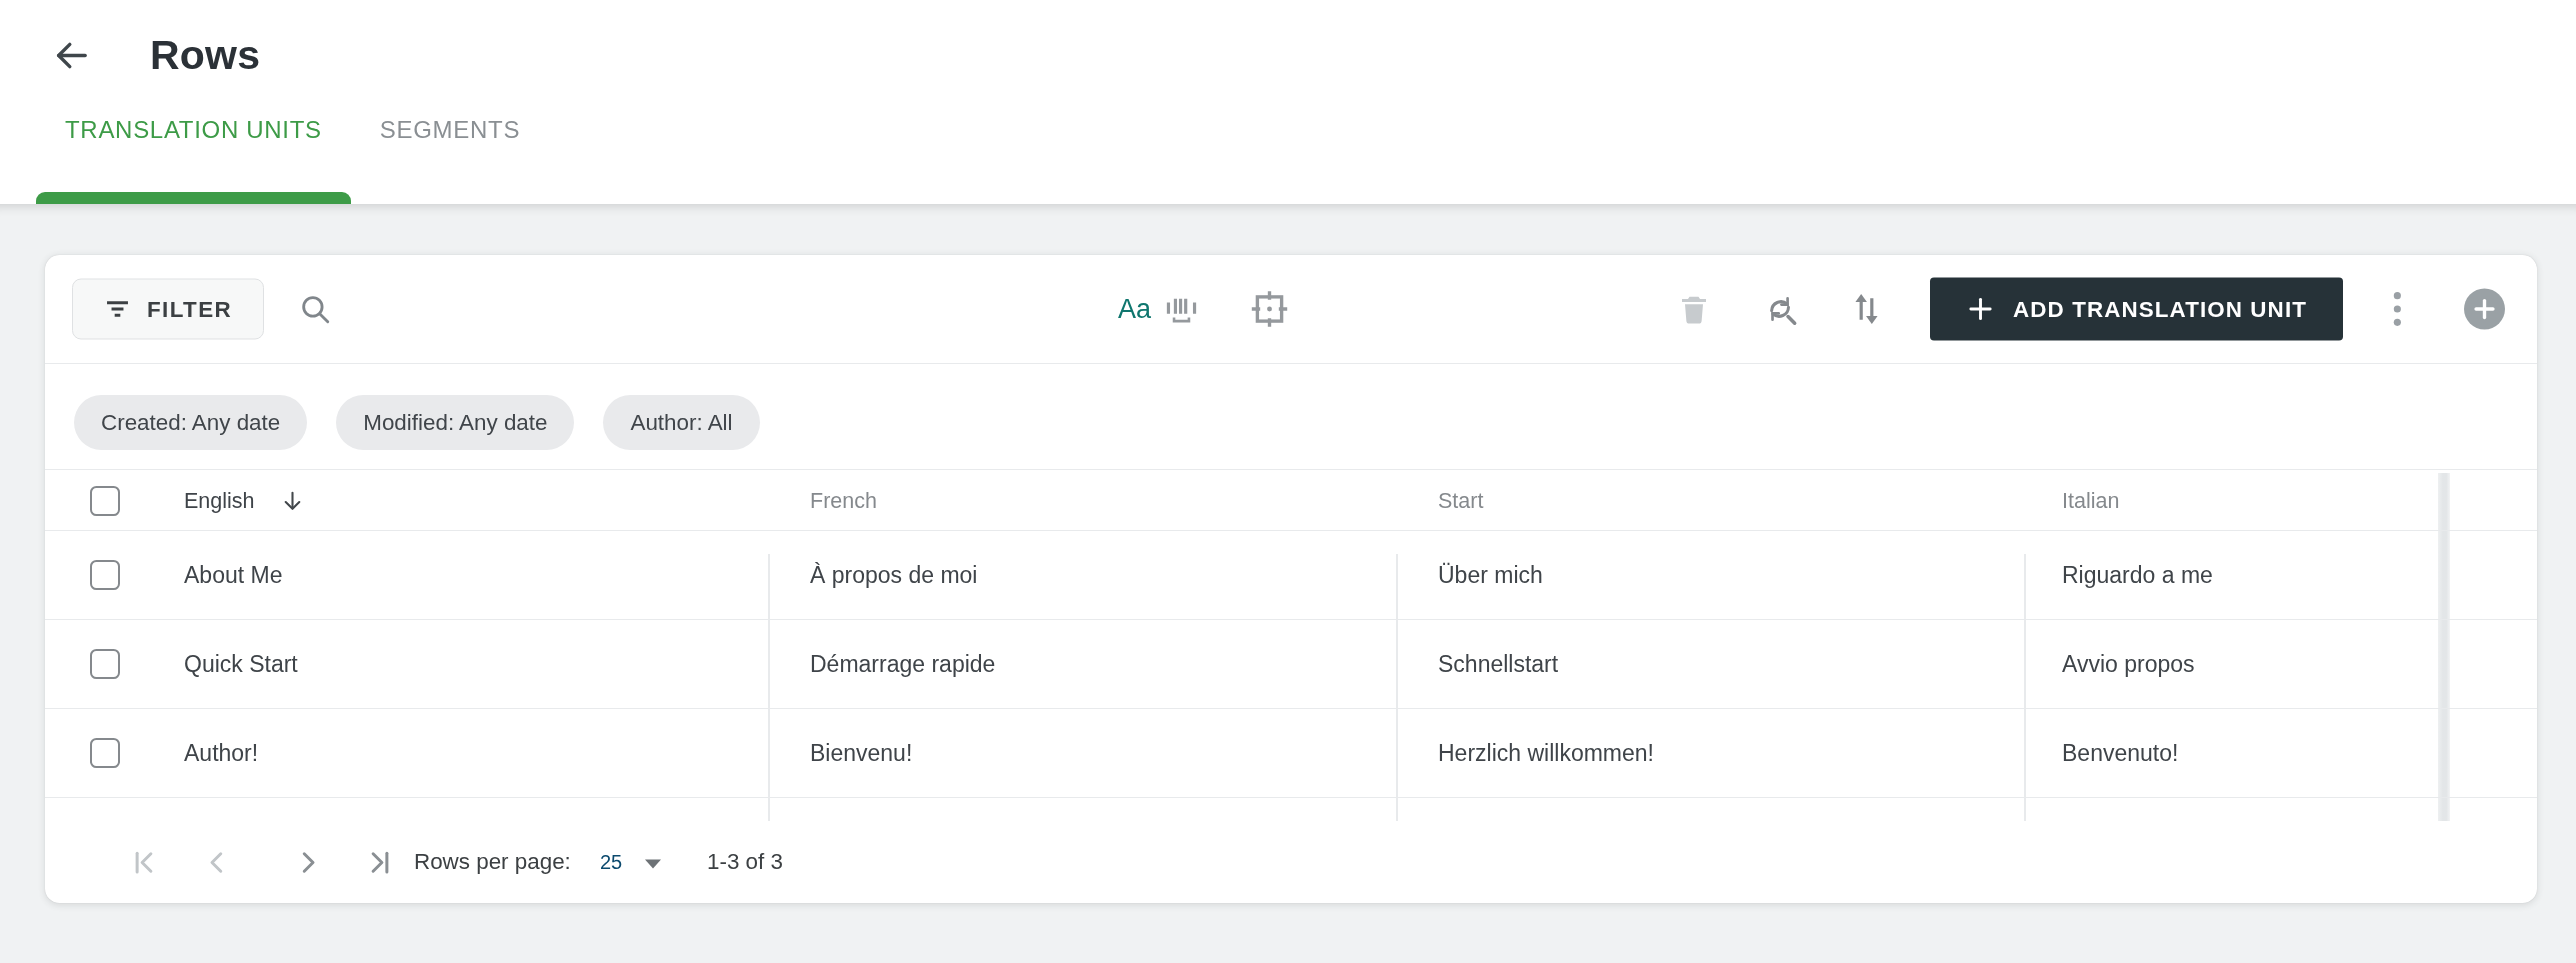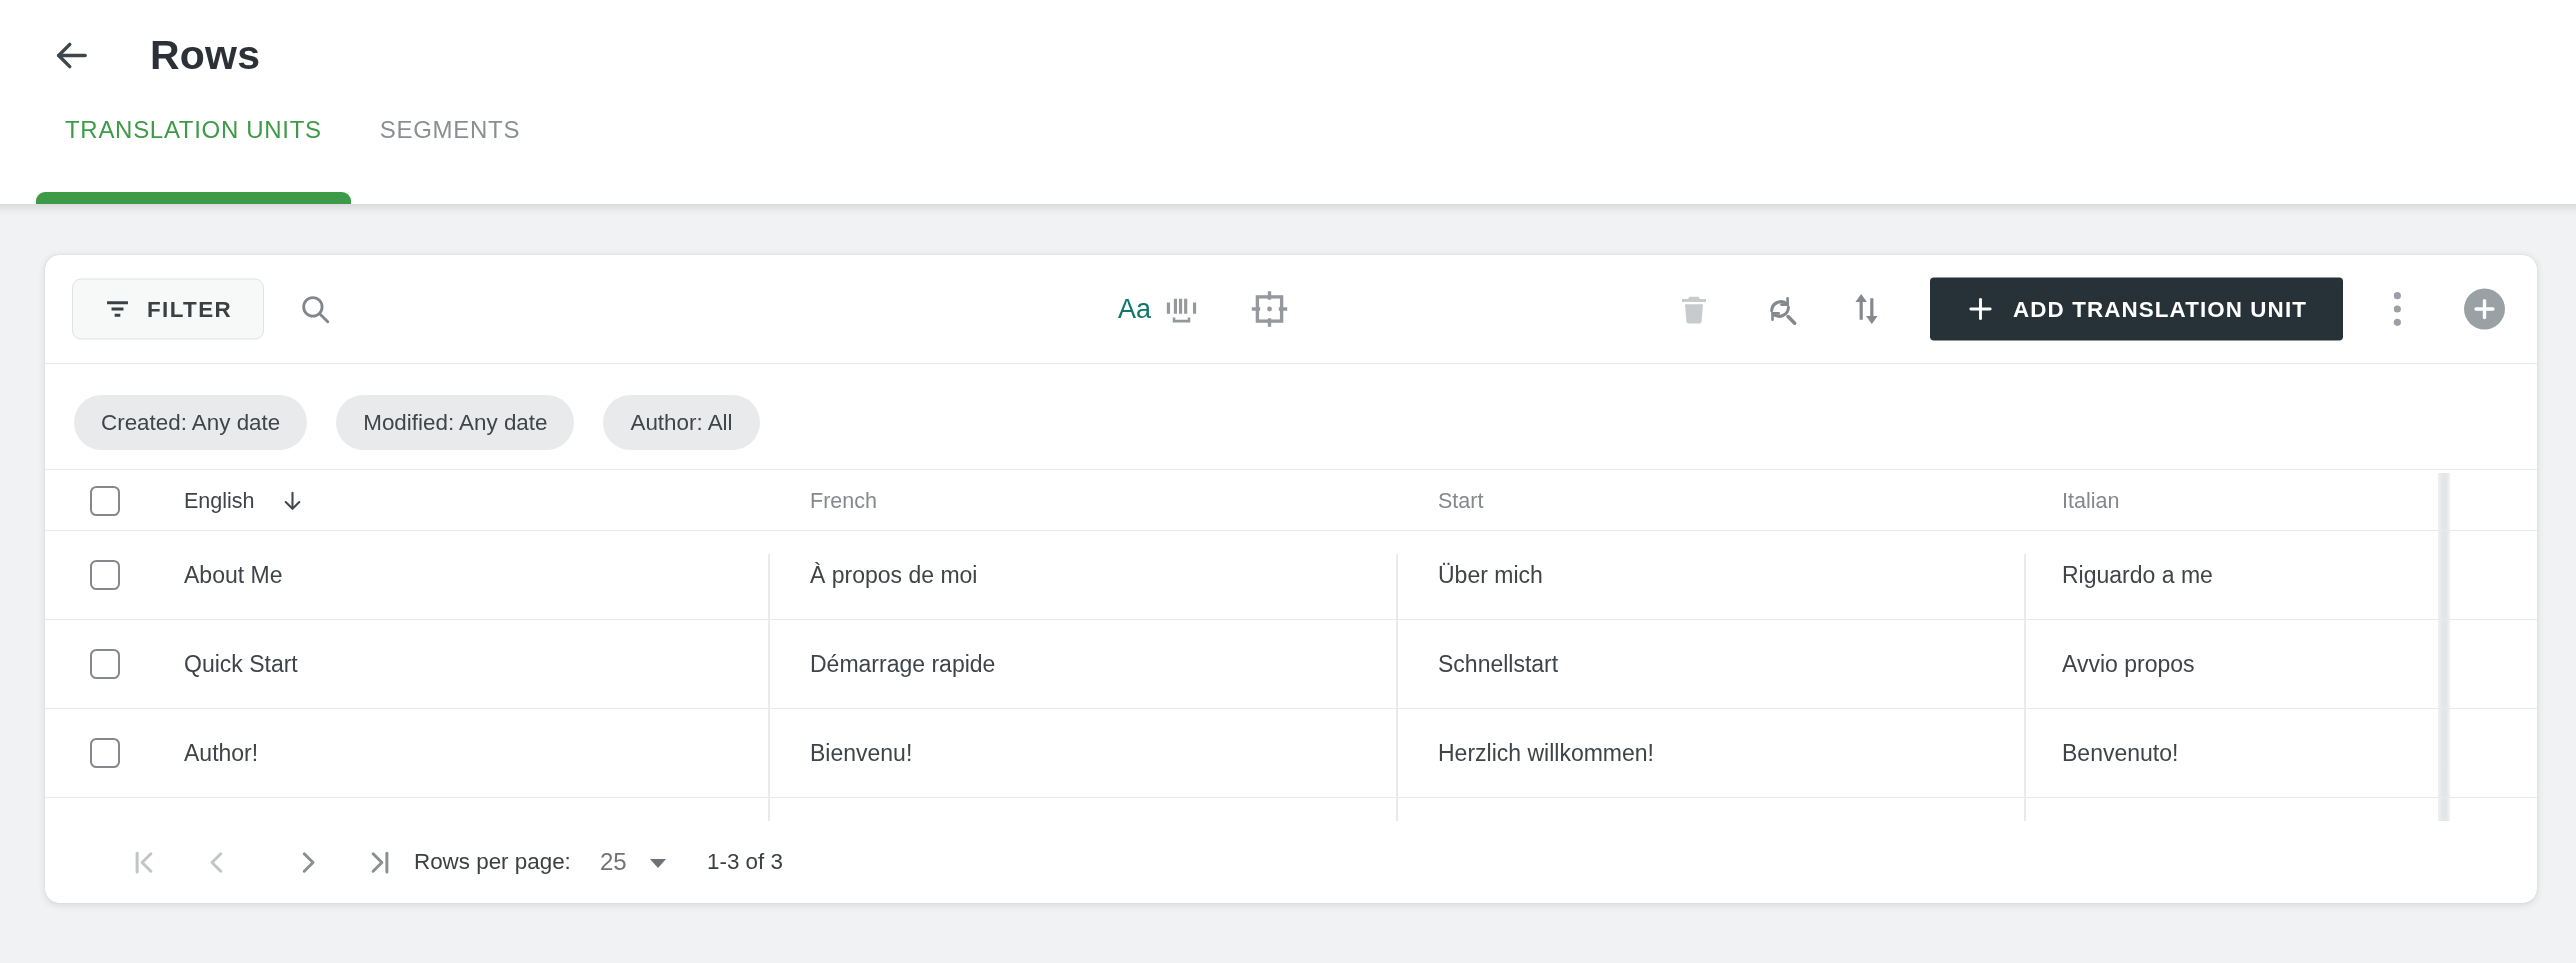--- a/index.html
+++ b/index.html
@@ -74,21 +74,21 @@
   .cell { font-size:23px; color:#3f4449; white-space:nowrap; }
 
   
   .pager { position:absolute; top:566px; left:0; right:0; height:82px; }
   .pager > * { position:absolute; top:50%; transform:translateY(-50%); }
   .pg-btn { width:39px; height:39px; display:flex; align-items:center; justify-content:center; background:transparent; border:none; cursor:pointer; }
   .pg-first { left:79px; } .pg-prev { left:152px; } .pg-next { left:243px; } .pg-last { left:315px; }
   .pg-dim  svg { stroke:#c1c5c8; } .pg-dark svg { stroke:#8a8f93; }
   .rpp-label { left:369px; font-size:22.4px; font-weight:500; color:#3c4043; white-space:nowrap; }
   .rpp-select { left:555px; display:flex; align-items:center; gap:23px; cursor:pointer; }
-  .rpp-value { font-size:24px; color:#737373; }
+  .rpp-value { font-size:20px; color:#0c4a6e; }
   .caret-down { width:0; height:0; border-left:8px solid transparent; border-right:8px solid transparent; border-top:9px solid #6d7276; margin-top:3.6px; }
   .range-label { left:662px; font-size:22.4px; color:#3c4043; white-space:nowrap; }
 
   svg { display:block; }
 </style>
 </head>
 <body>
 
 <div class="stage">
 

